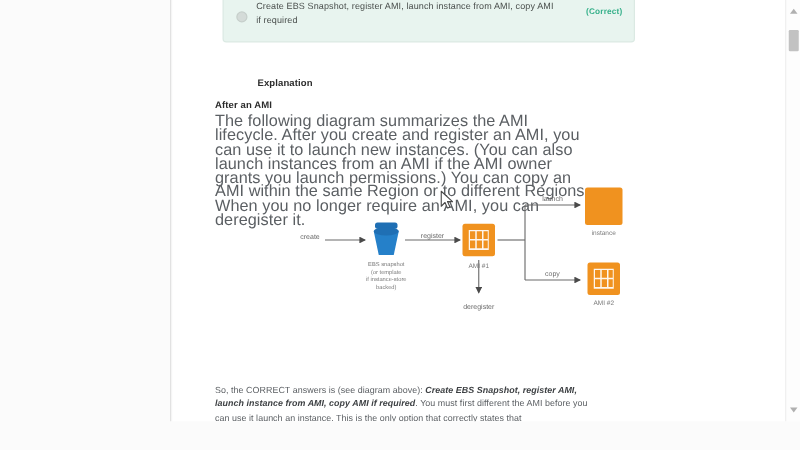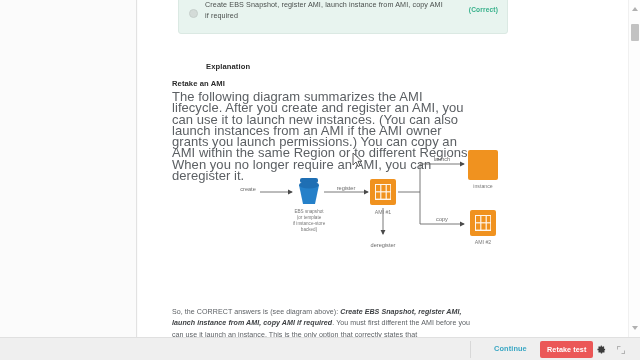--- a/index.html
+++ b/index.html
@@ -274,21 +274,21 @@
   <div class="content-col">
 
     <div class="answer-box">
       <span class="answer-radio"></span>
       <div class="answer-text">Create EBS Snapshot, register AMI, launch instance from AMI, copy AMI if required</div>
       <div class="answer-correct">(Correct)</div>
     </div>
 
     <div class="explanation-wrap">
       <div class="heading-1">Explanation</div>
-      <div class="heading-2">Retake an AMI</div>
+      <div class="heading-2">After an AMI</div>
       <p class="body-para">The following diagram summarizes the AMI lifecycle. After you create and register an AMI, you can use it to launch new instances. (You can also launch instances from an AMI if the AMI owner grants you launch permissions.) You can copy an AMI within the same Region or to different Regions. When you no longer require an AMI, you can deregister it.</p>
     </div>
 
     <div class="diagram">
       <svg width="340" height="112" viewBox="0 0 340 112" xmlns="http://www.w3.org/2000/svg">
         <defs>
           <marker id="ah" markerWidth="6" markerHeight="6" refX="5" refY="3" orient="auto">
             <path d="M0,0 L6,3 L0,6 z" fill="#4a4a4a"></path>
           </marker>
         </defs>
@@ -375,29 +375,14 @@
     <path d="M1,1 L1,13 L4,10 L6,14.5 L8,13.6 L6,9.3 L10,9.3 Z" fill="#ffffff" stroke="#4a4a4a" stroke-width="0.9" stroke-linejoin="round"></path>
   </svg>
 
   <div class="right-gutter"></div>
   <div class="scrollbar">
     <div class="sb-arrow-up"></div>
     <div class="sb-thumb"></div>
     <div class="sb-arrow-down"></div>
   </div>
 
-  <div class="footer">
-    <div class="footer-divider"></div>
-    <div class="btn-continue">Continue</div>
-    <button class="btn-retake">Retake test</button>
-    <svg class="icon-gear" viewBox="0 0 20 20" xmlns="http://www.w3.org/2000/svg">
-      <path fill="#3d3d3d" d="M10 6.4a3.6 3.6 0 100 7.2 3.6 3.6 0 000-7.2zm0 5.5a1.9 1.9 0 110-3.8 1.9 1.9 0 010 3.8z"></path>
-      <path fill="#3d3d3d" d="M18 11.4v-2.8l-2.2-.4a6 6 0 00-.7-1.7l1.3-1.8-2-2-1.8 1.3a6 6 0 00-1.7-.7L10.4 1H8.6l-.5 2.3a6 6 0 00-1.7.7L4.6 2.7l-2 2L3.9 6.5a6 6 0 00-.7 1.7L1 8.6v2.8l2.2.4c.2.6.4 1.2.7 1.7l-1.3 1.8 2 2 1.8-1.3c.5.3 1.1.5 1.7.7l.5 2.3h2.8l.4-2.2c.6-.2 1.2-.4 1.7-.7l1.8 1.3 2-2-1.3-1.8c.3-.5.5-1.1.7-1.7z"></path>
-    </svg>
-    <svg class="icon-expand" viewBox="0 0 20 20" xmlns="http://www.w3.org/2000/svg">
-      <g fill="#6b6b6b">
-        <path d="M2 2h7v2H4v5H2z"></path>
-        <path d="M18 18h-7v-2h5v-5h2z"></path>
-      </g>
-    </svg>
-  </div>
 
 </div>
 
 </body></html>

